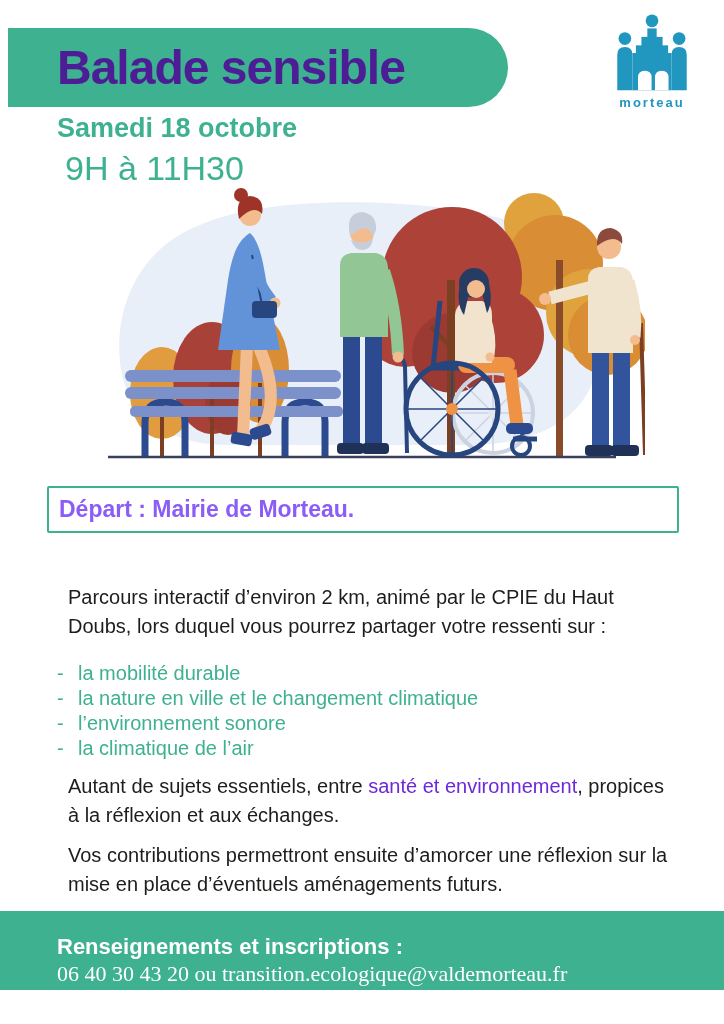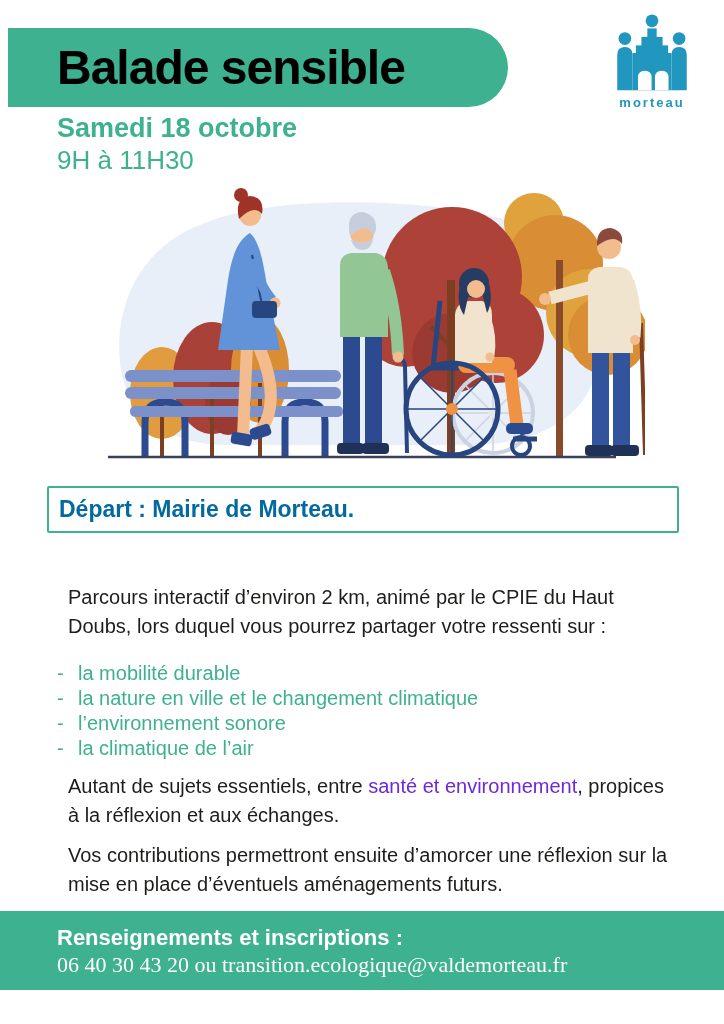--- a/index.html
+++ b/index.html
@@ -14,66 +14,66 @@
   
   .banner{
     position:absolute;left:8px;top:28px;
     width:500px;height:79px;
     background:#3eb190;
     border-radius:0 40px 40px 0;
     display:flex;align-items:center;
     padding-left:49px;box-sizing:border-box;
   }
   .banner h1{
-    margin:0;color:#000000;
+    margin:0;color:#4c1d95;
     font-size:48px;font-weight:bold;letter-spacing:-1px;
     white-space:nowrap;
     text-align:center;
   }
   
   .logo{
     position:absolute;top:14px;right:28px;width:88px;
     display:flex;flex-direction:column;align-items:center;
   }
   .logo svg{display:block;}
   .logo .wordmark{
     margin-top:3px;
     color:#2196be;font-size:13px;font-weight:bold;
     letter-spacing:2px;text-transform:lowercase;text-align:center;
   }
   
   .when{position:absolute;left:57px;top:112px;}
   .when .date{color:#3eb190;font-size:27px;font-weight:bold;line-height:32px;margin:0;}
-  .when .time{color:#3eb190;font-size:26px;font-weight:normal;line-height:32px;margin:0;}
+  .when .time{color:#3eb190;font-size:34px;font-weight:normal;line-height:32px;margin:8px;}
   
   .illu{position:absolute;left:100px;top:185px;width:545px;height:285px;}
   
   .info-box{
     position:absolute;left:47px;top:486px;width:632px;
     box-sizing:border-box;border:2px solid #3eb190;border-radius:2px;
     padding:7px 10px 8px 10px;background:#ffffff;
   }
-  .info-box .l1{margin:0;color:#0369a1;font-size:23px;font-weight:bold;line-height:28px;}
+  .info-box .l1{margin:0;color:#8b5cf6;font-size:23px;font-weight:bold;line-height:28px;}
   .info-box .l2{margin:0;color:#1d1d1b;font-size:19px;line-height:25px;letter-spacing:-0.3px;white-space:nowrap;}
   
   .content{position:absolute;left:57px;top:572px;width:622px;font-size:20px;line-height:29px;}
   .content p{margin:11px;}
   .topics{list-style:none;margin:20px 0 0 0;padding:0;}
   .topics li{
     display:flex;color:#3eb190;line-height:25px;font-size:20px;
   }
   .topics .dash{width:21px;flex:0 0 21px;}
   .p2{margin-top:20px;}
   .p3{margin-top:16px;}
   .green-inline{color:#6d28d9;}
   
   .footer{
     position:absolute;left:0;top:911px;width:724px;height:79px;
     background:#3eb190;color:#ffffff;
-    box-sizing:border-box;padding:13px 0 0 57px;
+    box-sizing:border-box;padding:22px 0 0 57px;
   }
   .footer .f1{margin:0;font-size:22px;font-weight:bold;line-height:27px;}
   .footer .f2{margin:0;font-size:22px;font-weight:normal;line-height:27px;font-family:Liberation Serif, serif;}
 </style>
 </head>
 <body>
 
 <div class="page">
 
   <div class="banner">

